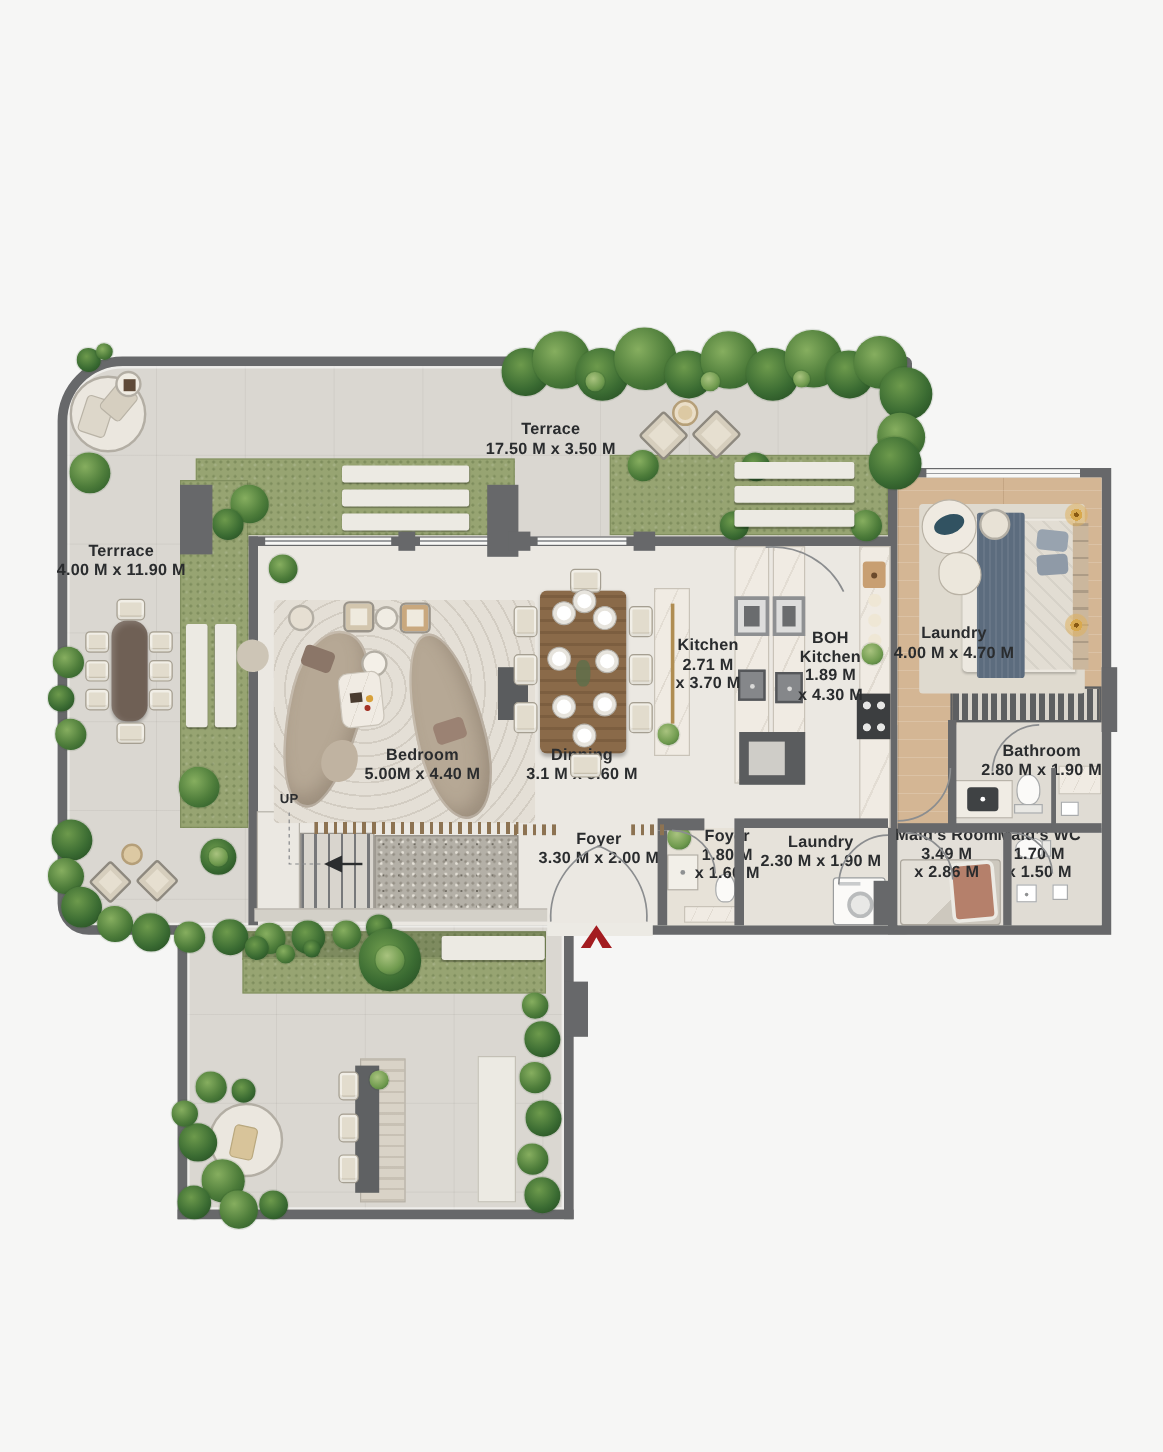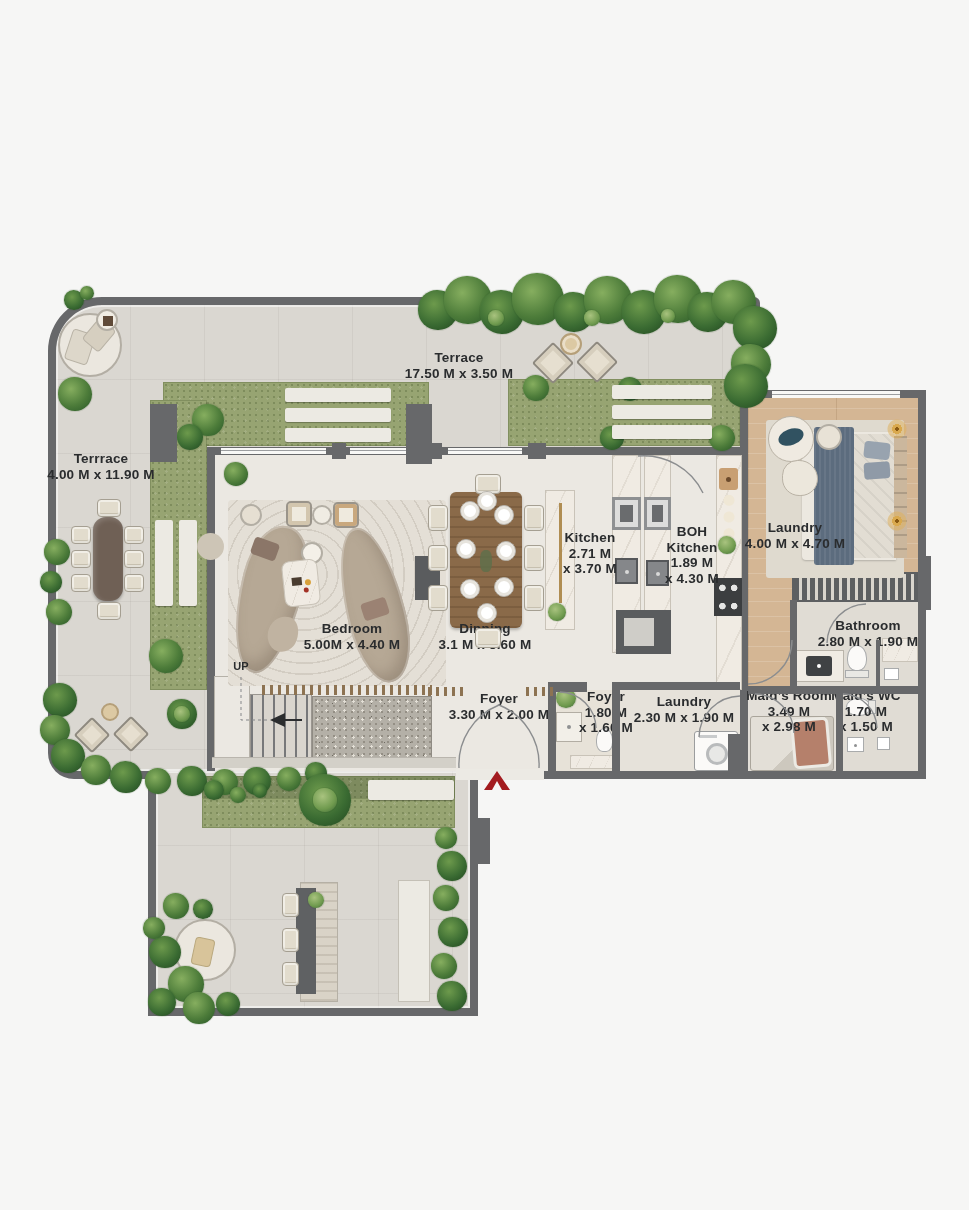--- a/index.html
+++ b/index.html
@@ -254,21 +254,21 @@
     <div>1.80 M</div>
     <div>x 1.60 M</div>
   </div>
   <div class="lbl" style="left:684px;top:694px;">
     <div>Laundry</div>
     <div>2.30 M x 1.90 M</div>
   </div>
   <div class="lbl" style="left:789px;top:688px;">
     <div>Maid’s Room</div>
     <div>3.49 M</div>
-    <div>x 2.98 M</div>
+    <div>x 2.86 M</div>
   </div>
   <div class="lbl" style="left:866px;top:688px;">
     <div>Maid’s WC</div>
     <div>1.70 M</div>
     <div>x 1.50 M</div>
   </div>
   <div class="lbl lbl-sm" style="left:241px;top:660px;">
     <div>UP</div>
   </div>
 

